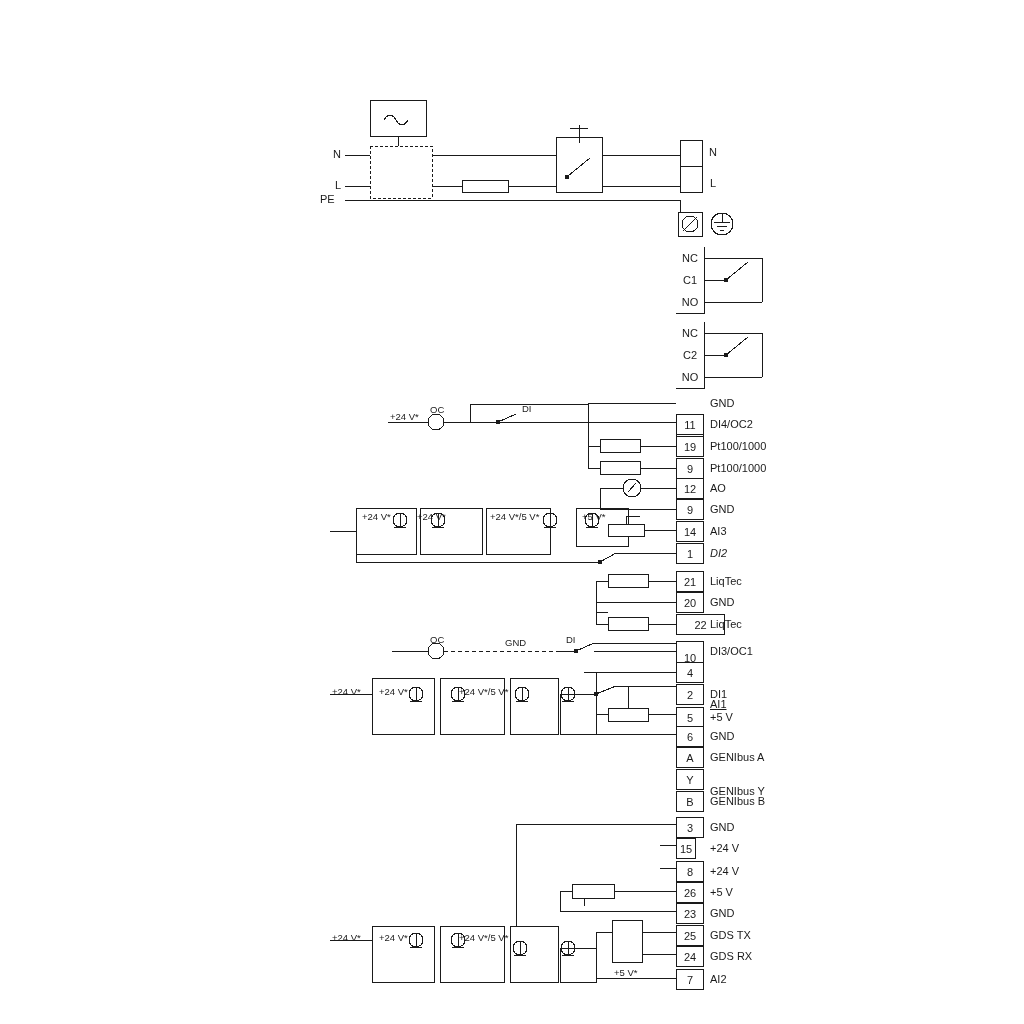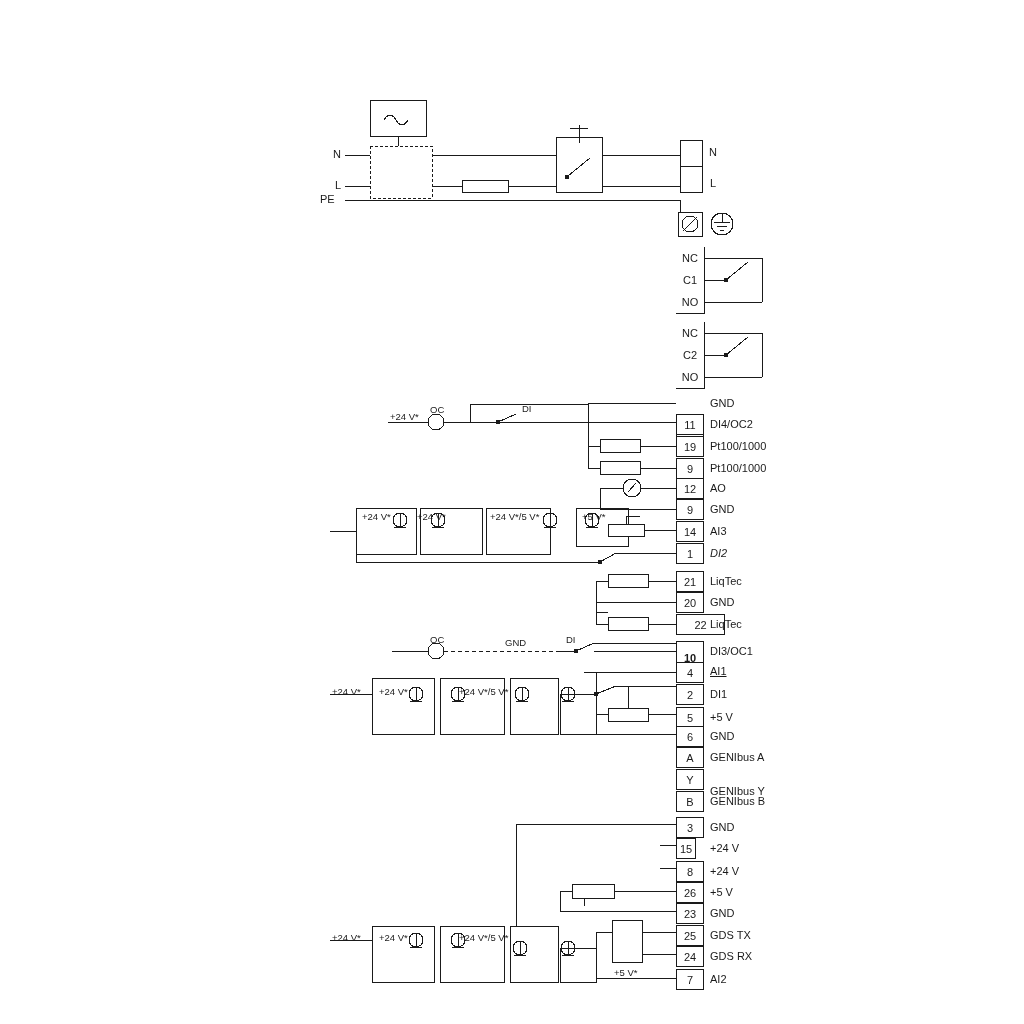--- a/index.html
+++ b/index.html
@@ -254,24 +254,24 @@
       <div class="tbox" style="left: 676px; top: 521px; width: 28px; height: 21px;">14</div>
       <div class="lbl term" style="left: 710px; top: 526px;">AI3</div>
       <div class="tbox" style="left: 676px; top: 543px; width: 28px; height: 21px;">1</div>
       <div class="lbl term" style="left: 710px; top: 548px; font-style: italic;">DI2</div>
       <div class="tbox" style="left: 676px; top: 571px; width: 28px; height: 21px;">21</div>
       <div class="lbl term" style="left: 710px; top: 576px;">LiqTec</div>
       <div class="tbox" style="left: 676px; top: 592px; width: 28px; height: 21px;">20</div>
       <div class="lbl term" style="left: 710px; top: 597px;">GND</div>
       <div class="tbox" style="left: 676px; top: 614px; width: 49px; height: 21px;">22</div>
       <div class="lbl term" style="left: 710px; top: 619px;">LiqTec</div>
-      <div class="tbox" style="left: 676px; top: 641px; width: 28px; height: 33px; font-weight: bold;">10</div>
+      <div class="tbox" style="left: 676px; top: 641px; width: 28px; height: 33px;">10</div>
       <div class="lbl term" style="left: 710px; top: 646px;">DI3/OC1</div>
       <div class="tbox" style="left: 676px; top: 662px; width: 28px; height: 21px;">4</div>
-      <div class="lbl term" style="left: 710px; top: 666px; text-decoration: underline;">AI1</div>
+      <div class="lbl term" style="left: 710px; top: 699px; text-decoration: underline;">AI1</div>
       <div class="tbox" style="left: 676px; top: 684px; width: 28px; height: 21px;">2</div>
       <div class="lbl term" style="left: 710px; top: 689px;">DI1</div>
       <div class="tbox" style="left: 676px; top: 707px; width: 28px; height: 21px;">5</div>
       <div class="lbl term" style="left: 710px; top: 712px;">+5 V</div>
       <div class="tbox" style="left: 676px; top: 726px; width: 28px; height: 21px;">6</div>
       <div class="lbl term" style="left: 710px; top: 731px;">GND</div>
       <div class="tbox" style="left: 676px; top: 747px; width: 28px; height: 21px;">A</div>
       <div class="lbl term" style="left: 710px; top: 752px;">GENIbus A</div>
       <div class="tbox" style="left: 676px; top: 769px; width: 28px; height: 21px;">Y</div>
       <div class="lbl term" style="left: 710px; top: 774px; margin-top: 12px;">GENIbus Y</div>

